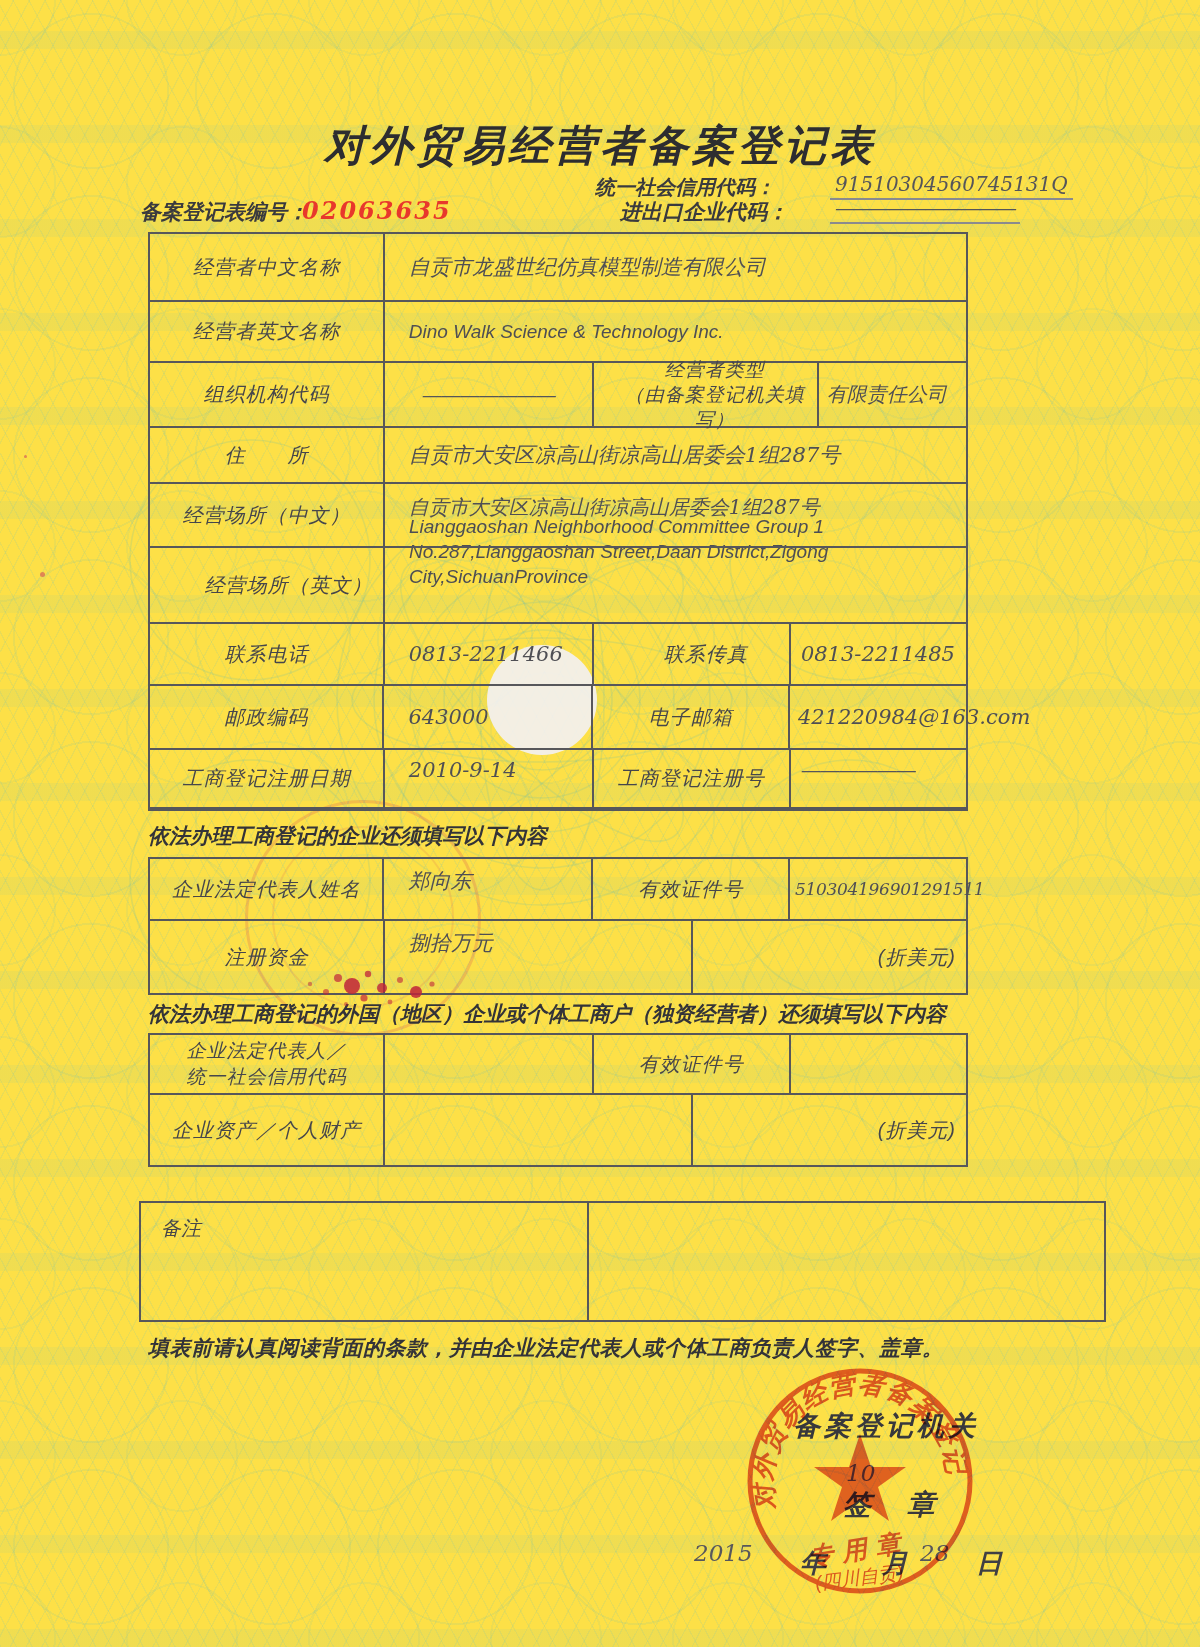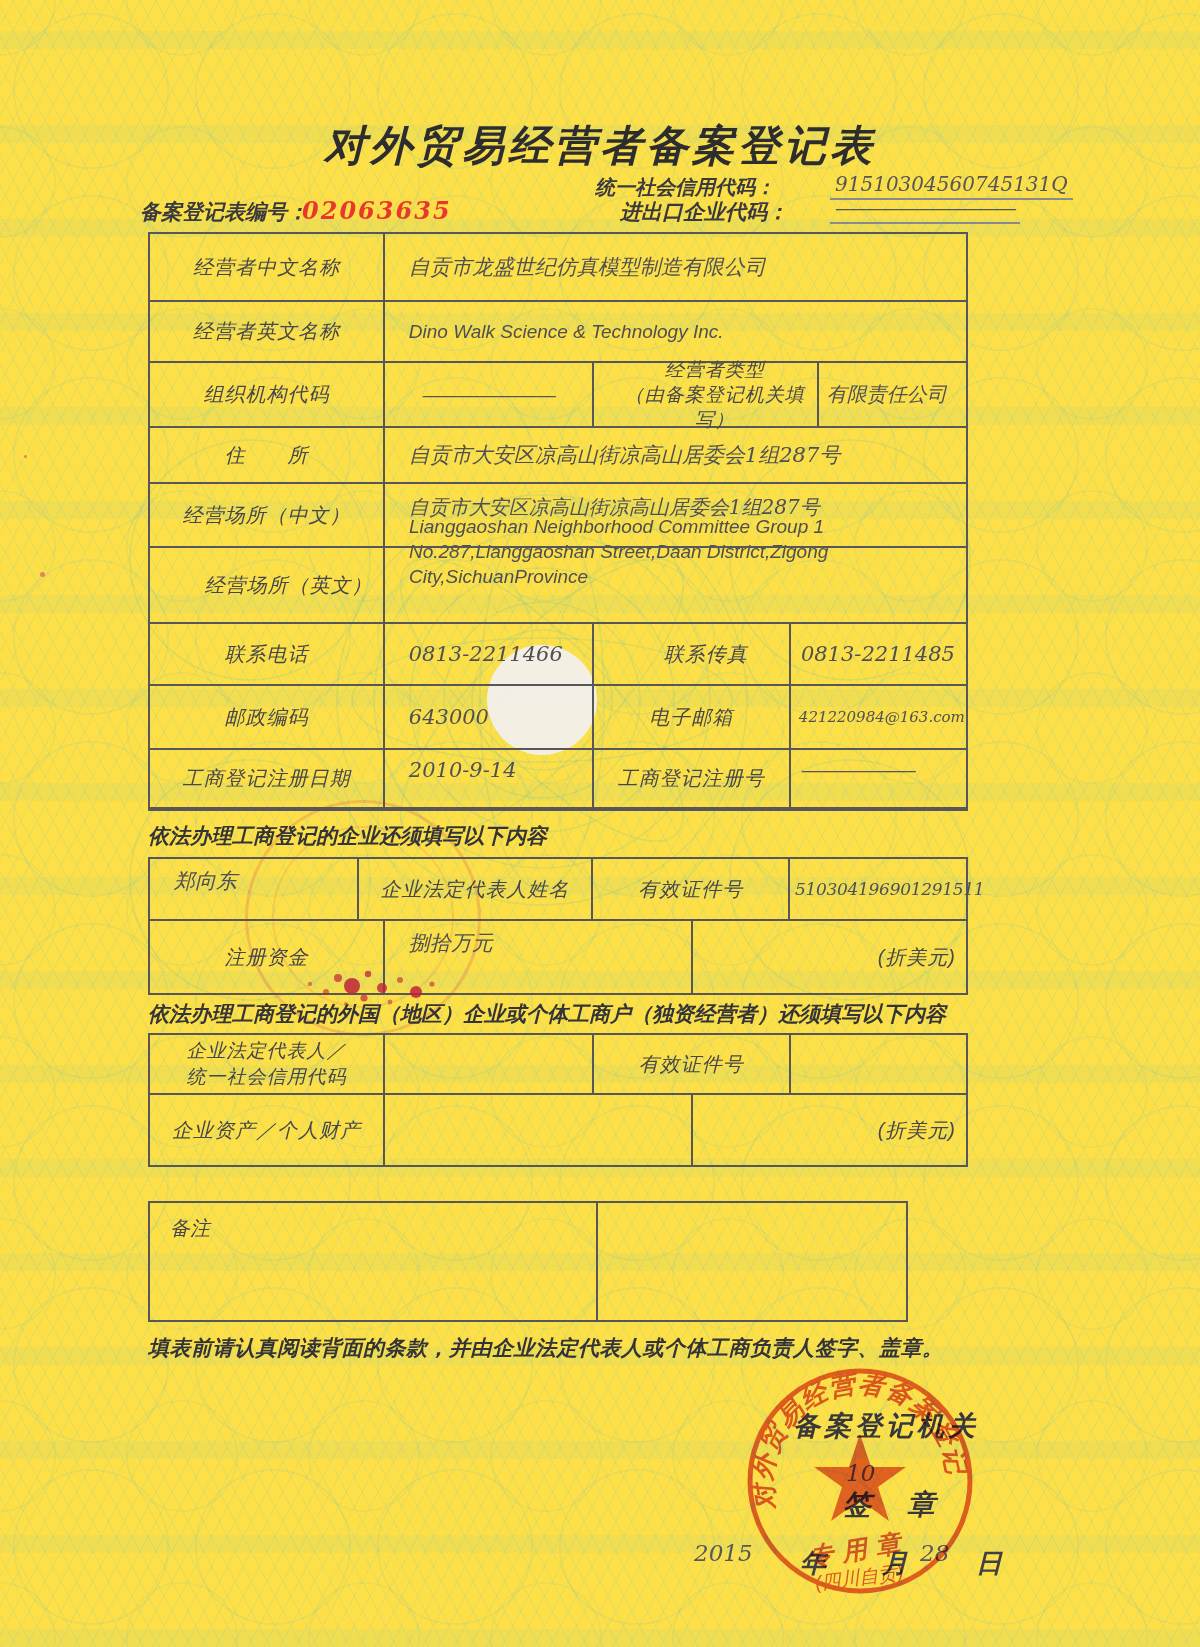--- a/index.html
+++ b/index.html
@@ -37,21 +37,21 @@
   .lab{justify-content:center;text-align:center;font-size:20px;color:#46464b;letter-spacing:1px;}
   .val{padding-left:24px;font-size:21px;color:#4f4f54;
        font-family:"DejaVu Serif","Liberation Serif",serif;}
   .pre{white-space:pre-line;}
   .dash{letter-spacing:-2px;color:#55555a;}
   .sec-head{position:absolute;left:148px;z-index:2;font-size:21px;font-weight:bold;color:#333338;}
   .strike{position:absolute;left:236px;right:0;height:2px;background:#57575b;z-index:5;}
   .en-text{margin-top:-34px;line-height:25px;font-size:19px;color:#4e4e53;
     font-family:"Liberation Sans",sans-serif;white-space:pre-line;position:relative;z-index:1;}
   
-  .remarks{position:absolute;left:148px;top:1201px;width:760px;height:121px;border:2px solid #57575b;
+  .remarks{position:absolute;left:139px;top:1201px;width:967px;height:121px;border:2px solid #57575b;
     box-sizing:border-box;z-index:2;}
   .remarks-div{position:absolute;left:446px;top:0;bottom:0;width:2px;background:#57575b;}
   .remarks-lab{position:absolute;left:20px;top:12px;font-size:20px;color:#46464b;}
   .footer-note{position:absolute;left:148px;top:1334px;z-index:2;font-size:21px;font-weight:bold;
     color:#333338;letter-spacing:0.5px;}
   
   .authority{position:absolute;left:793px;top:1408px;font-size:27px;font-weight:bold;color:#38383c;
     letter-spacing:4px;z-index:3;}
   .sign{position:absolute;left:843px;top:1486px;font-size:28px;font-weight:bold;color:#38383c;
     letter-spacing:36px;z-index:3;}
@@ -141,36 +141,36 @@
     <div class="tr" style="height:62px;">
       <div class="td lab" style="width:236px;">联系电话</div>
       <div class="td val" style="width:210px;">0813-2211466</div>
       <div class="td lab" style="width:198px;padding-left:29px;">联系传真</div>
       <div class="td val" style="width:176px;padding-left:10px;">0813-2211485</div>
     </div>
     <div class="tr" style="height:64px;">
       <div class="td lab" style="width:236px;">邮政编码</div>
       <div class="td val" style="width:210px;">643000</div>
       <div class="td lab" style="width:198px;">电子邮箱</div>
-      <div class="td val" style="width:176px;padding-left:8px;font-size:15px;text-align:right;">421220984@163.com</div>
+      <div class="td val" style="width:176px;padding-left:8px;font-size:21px;text-align:right;">421220984@163.com</div>
     </div>
     <div class="tr" style="height:59px;">
       <div class="td lab" style="width:236px;">工商登记注册日期</div>
       <div class="td val" style="width:210px;align-items:flex-start;padding-top:8px;">2010-9-14</div>
       <div class="td lab" style="width:198px;">工商登记注册号</div>
       <div class="td val dash" style="width:176px;align-items:flex-start;padding-top:8px;padding-left:10px;">——————</div>
     </div>
     <div class="strike" style="top:312px;"></div>
   </div>
 
   <div class="sec-head" style="top:822px;">依法办理工商登记的企业还须填写以下内容</div>
   <div class="tbl" style="top:857px;">
     <div class="tr" style="height:62px;">
+      <div class="td lab" style="width:236px;">企业法定代表人姓名</div>
       <div class="td val" style="width:210px;align-items:flex-start;padding-top:8px;">郑向东</div>
-      <div class="td lab" style="width:236px;">企业法定代表人姓名</div>
       <div class="td lab" style="width:198px;">有效证件号</div>
       <div class="td val" style="width:176px;padding-left:5px;font-size:17px;letter-spacing:-0.3px;">510304196901291511</div>
     </div>
     <div class="tr" style="height:72px;">
       <div class="td lab" style="width:236px;">注册资金</div>
       <div class="td val" style="width:310px;align-items:flex-start;padding-top:8px;">捌拾万元</div>
       <div class="td lab" style="width:274px;justify-content:flex-end;padding-right:10px;font-size:20px;">(折美元)</div>
     </div>
   </div>
 

